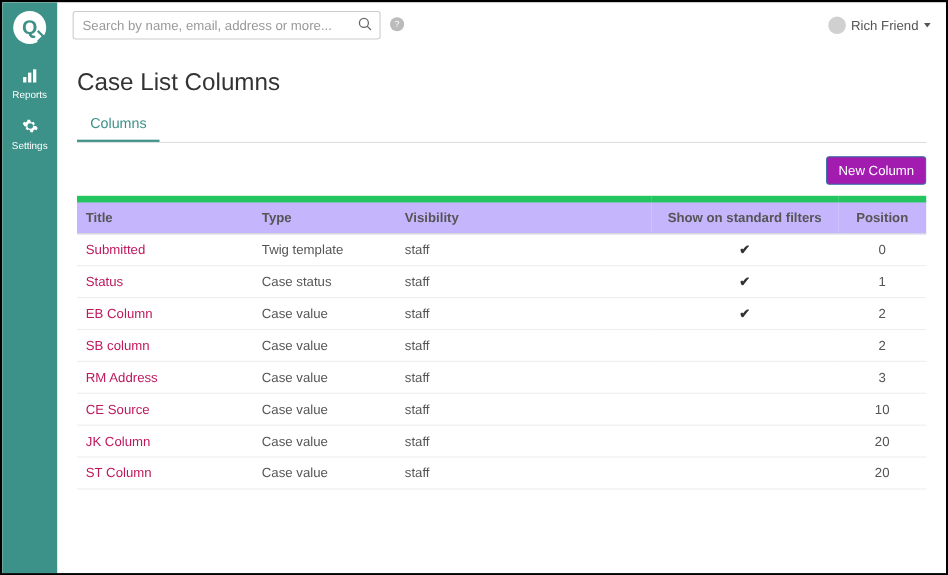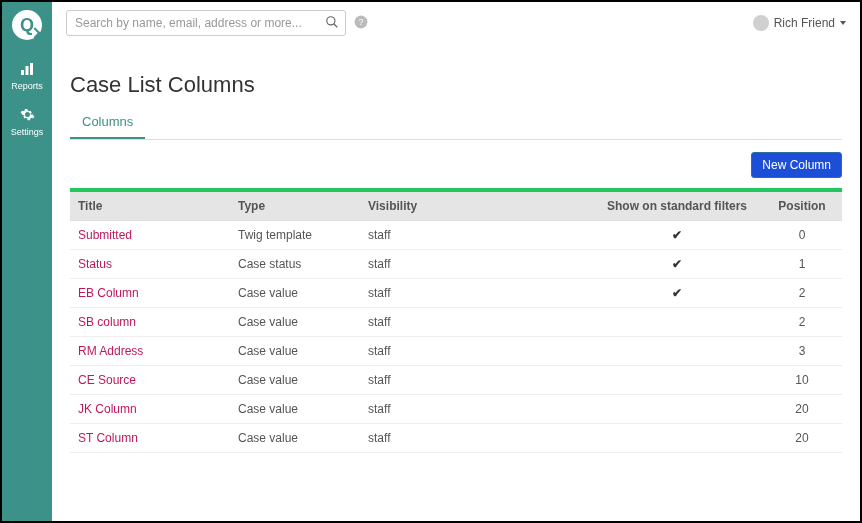--- a/index.html
+++ b/index.html
@@ -49,21 +49,20 @@
     font-size: 9px;
     cursor: pointer;
     width: 100%;
   }
   .nav-icon { margin-bottom: 3px; }
   .main {
     flex: 1;
     display: flex;
     flex-direction: column;
     overflow: auto;
-    gap: 10px;
   }
   .topbar {
     display: flex;
     align-items: center;
     padding: 8px 14px 6px 14px;
     gap: 8px;
   }
   .search-wrap {
     position: relative;
     flex: 0 0 auto;
@@ -124,37 +123,37 @@
     color: #3c9188;
     border-bottom: 2px solid #3c9188;
     cursor: pointer;
   }
   .toolbar {
     display: flex;
     justify-content: flex-end;
     padding: 12px 0 10px 0;
   }
   .btn-primary {
-    background: #1d4ed8;
+    background: #a21caf;
     color: #fff;
     border: 1px solid #2e6da4;
     border-radius: 3px;
     padding: 5px 10px;
     font-size: 12px;
     cursor: pointer;
   }
   table.data-table {
     width: 100%;
     border-collapse: collapse;
     font-size: 12px;
   }
   table.data-table thead th {
     text-align: left;
-    background: #e5e5e5;
-    border-top: 4px solid #22c55e;
+    background: #c4b5fd;
+    border-top: 6px solid #22c55e;
     border-bottom: 1px solid #ddd;
     padding: 7px 8px;
     font-weight: 600;
     color: #555;
   }
   table.data-table thead th.col-filter,
   table.data-table tbody td.col-filter { text-align: center; }
   table.data-table thead th.col-pos,
   table.data-table tbody td.col-pos { text-align: center; }
   table.data-table tbody td {

